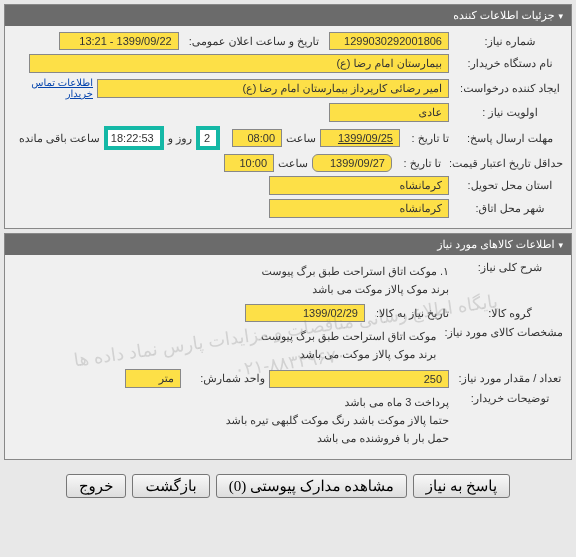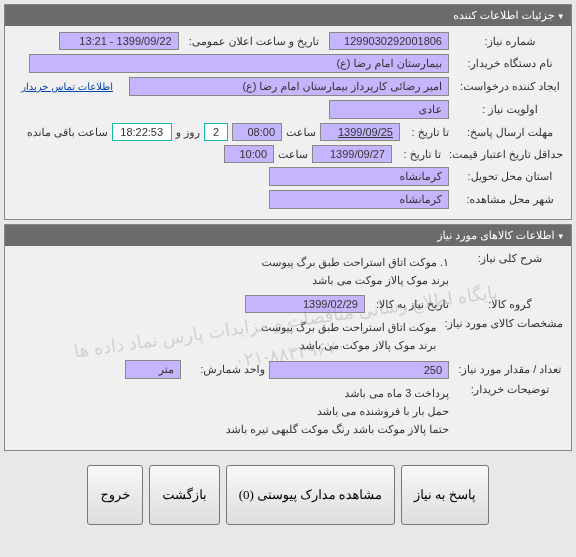--- a/index.html
+++ b/index.html
@@ -41,62 +41,62 @@
 }
 .lbl {
   min-width:110px;
   font-size:11px;
   text-align:center;
   padding-left:4px;
 }
 .lbl-sm { min-width:30px; }
 .lbl-mid { min-width:80px; }
 .fld {
-  background:#c4b5fd;
+  background:#fde047;
   border:1px solid #888;
   padding:2px 6px;
   font-size:11px;
   min-height:18px;
   flex:0 0 auto;
 }
 .fld-in {
   background:#fff;
-  border:1px solid #14b8a6;
+  border:4px solid #14b8a6;
   padding:2px 6px;
   font-size:11px;
   min-height:18px;
 }
 .w-lg { width:180px; }
-.w-xl { width:320px;margin-left:12px; }
+.w-xl { width:352px; }
 .w-xxl { width:420px; }
 .w-md { width:120px; }
 .w-sm { width:56px; }
-.w-xs { width:50px; }
+.w-xs { width:50px;margin-left:8px; }
 .link {
   color:#0645ad;
   text-decoration:underline;
   font-size:10px;
   cursor:pointer;
 }
 .txtblock {
   font-size:11px;
   line-height:1.6;
   padding:2px 0;
 }
 .actions {
   display:flex;
   justify-content:center;
   gap:6px;
   padding:10px 0 6px;
 }
 .btn {
   border:1px solid #777;
   background:linear-gradient(#f8f8f8,#ddd);
-  padding:21px 12px;
-  font-size:13px;
+  padding:2px 12px;
+  font-size:15px;
   font-family:Tahoma;
   border-radius:3px;
   cursor:pointer;
 }
 .watermark {
   position:absolute;
   top:50%; left:50%;
   transform:translate(-50%,-50%) rotate(-8deg);
   font-size:18px;
   color:rgba(120,120,120,0.25);
@@ -147,32 +147,32 @@
       <span class="fld w-xs">08:00</span>
       <span class="fld-in" style="width:24px;text-align:center;">2</span>
       <span>روز و</span>
       <span class="fld-in" style="width:60px;text-align:center;">18:22:53</span>
       <span>ساعت باقی مانده</span>
     </div>
 
     <div class="row">
       <span class="lbl">حداقل تاریخ اعتبار قیمت:</span>
       <span class="lbl-sm" style="min-width:45px;">تا تاریخ :</span>
-      <span class="fld w-sm" style="width:80px;">1399/09/27</span>
+      <span class="fld w-sm" style="width:80px;border-radius:6px;">1399/09/27</span>
       <span class="lbl-sm">ساعت</span>
       <span class="fld w-xs">10:00</span>
     </div>
 
     <div class="row">
       <span class="lbl">استان محل تحویل:</span>
       <span class="fld w-lg">کرمانشاه</span>
     </div>
 
     <div class="row">
-      <span class="lbl">شهر محل مشاهده:</span>
+      <span class="lbl">شهر محل اتاق:</span>
       <span class="fld w-lg">کرمانشاه</span>
     </div>
 
   </div>
 </div>
 
 <div class="panel" style="position:relative;">
   <div class="panel-header">
     <span class="chev">▾</span>
     <span>اطلاعات کالاهای مورد نیاز</span>
@@ -205,22 +205,22 @@
       <span class="lbl">تعداد / مقدار مورد نیاز:</span>
       <span class="fld w-lg">250</span>
       <span class="lbl-mid">واحد شمارش:</span>
       <span class="fld w-sm">متر</span>
     </div>
 
     <div class="row" style="align-items:flex-start;">
       <span class="lbl">توضیحات خریدار:</span>
       <div class="txtblock">
         <div>پرداخت 3 ماه می باشد</div>
+        <div>حتما پالاز موکت باشد رنگ موکت گلبهی تیره باشد</div>
         <div>حمل بار با فروشنده می باشد</div>
-        <div>حتما پالاز موکت باشد رنگ موکت گلبهی تیره باشد</div>
       </div>
     </div>
 
   </div>
 
   <div class="watermark">
     <div>پایگاه اطلاع رسانی مناقصات و مزایدات پارس نماد داده ها</div>
     <div>۰۲۱-۸۸۳۴۹۶۷۰</div>
   </div>
 </div>

